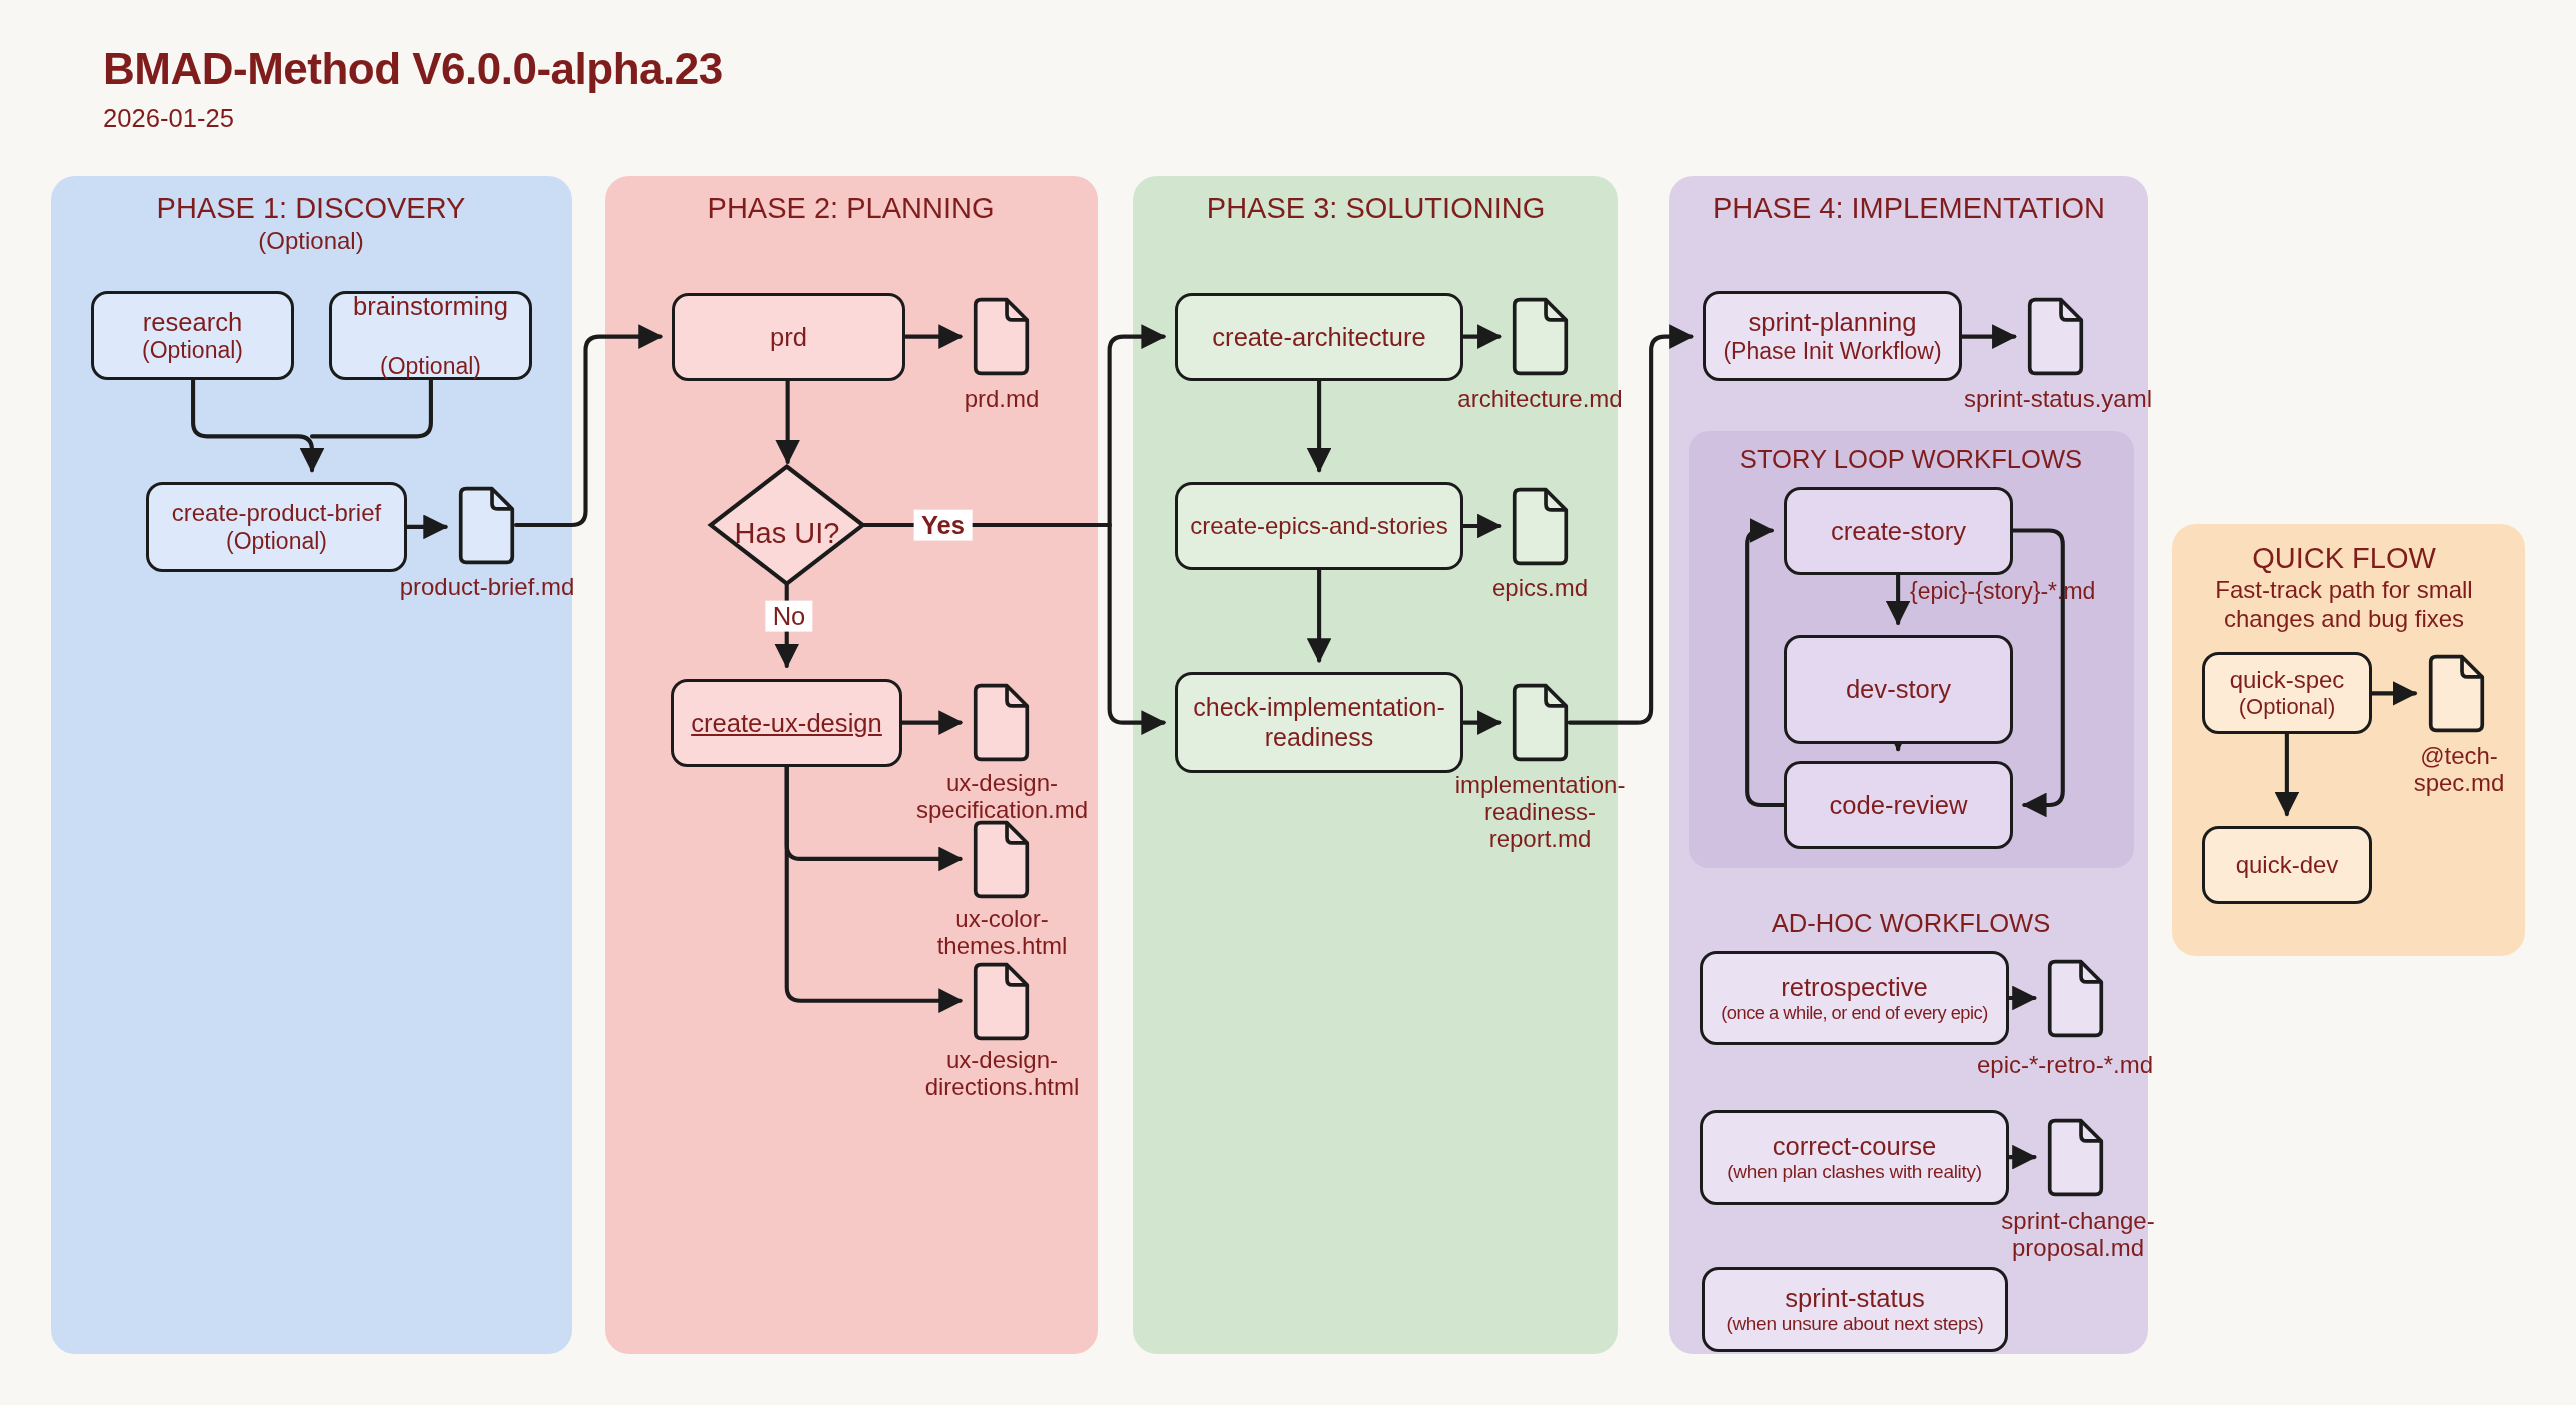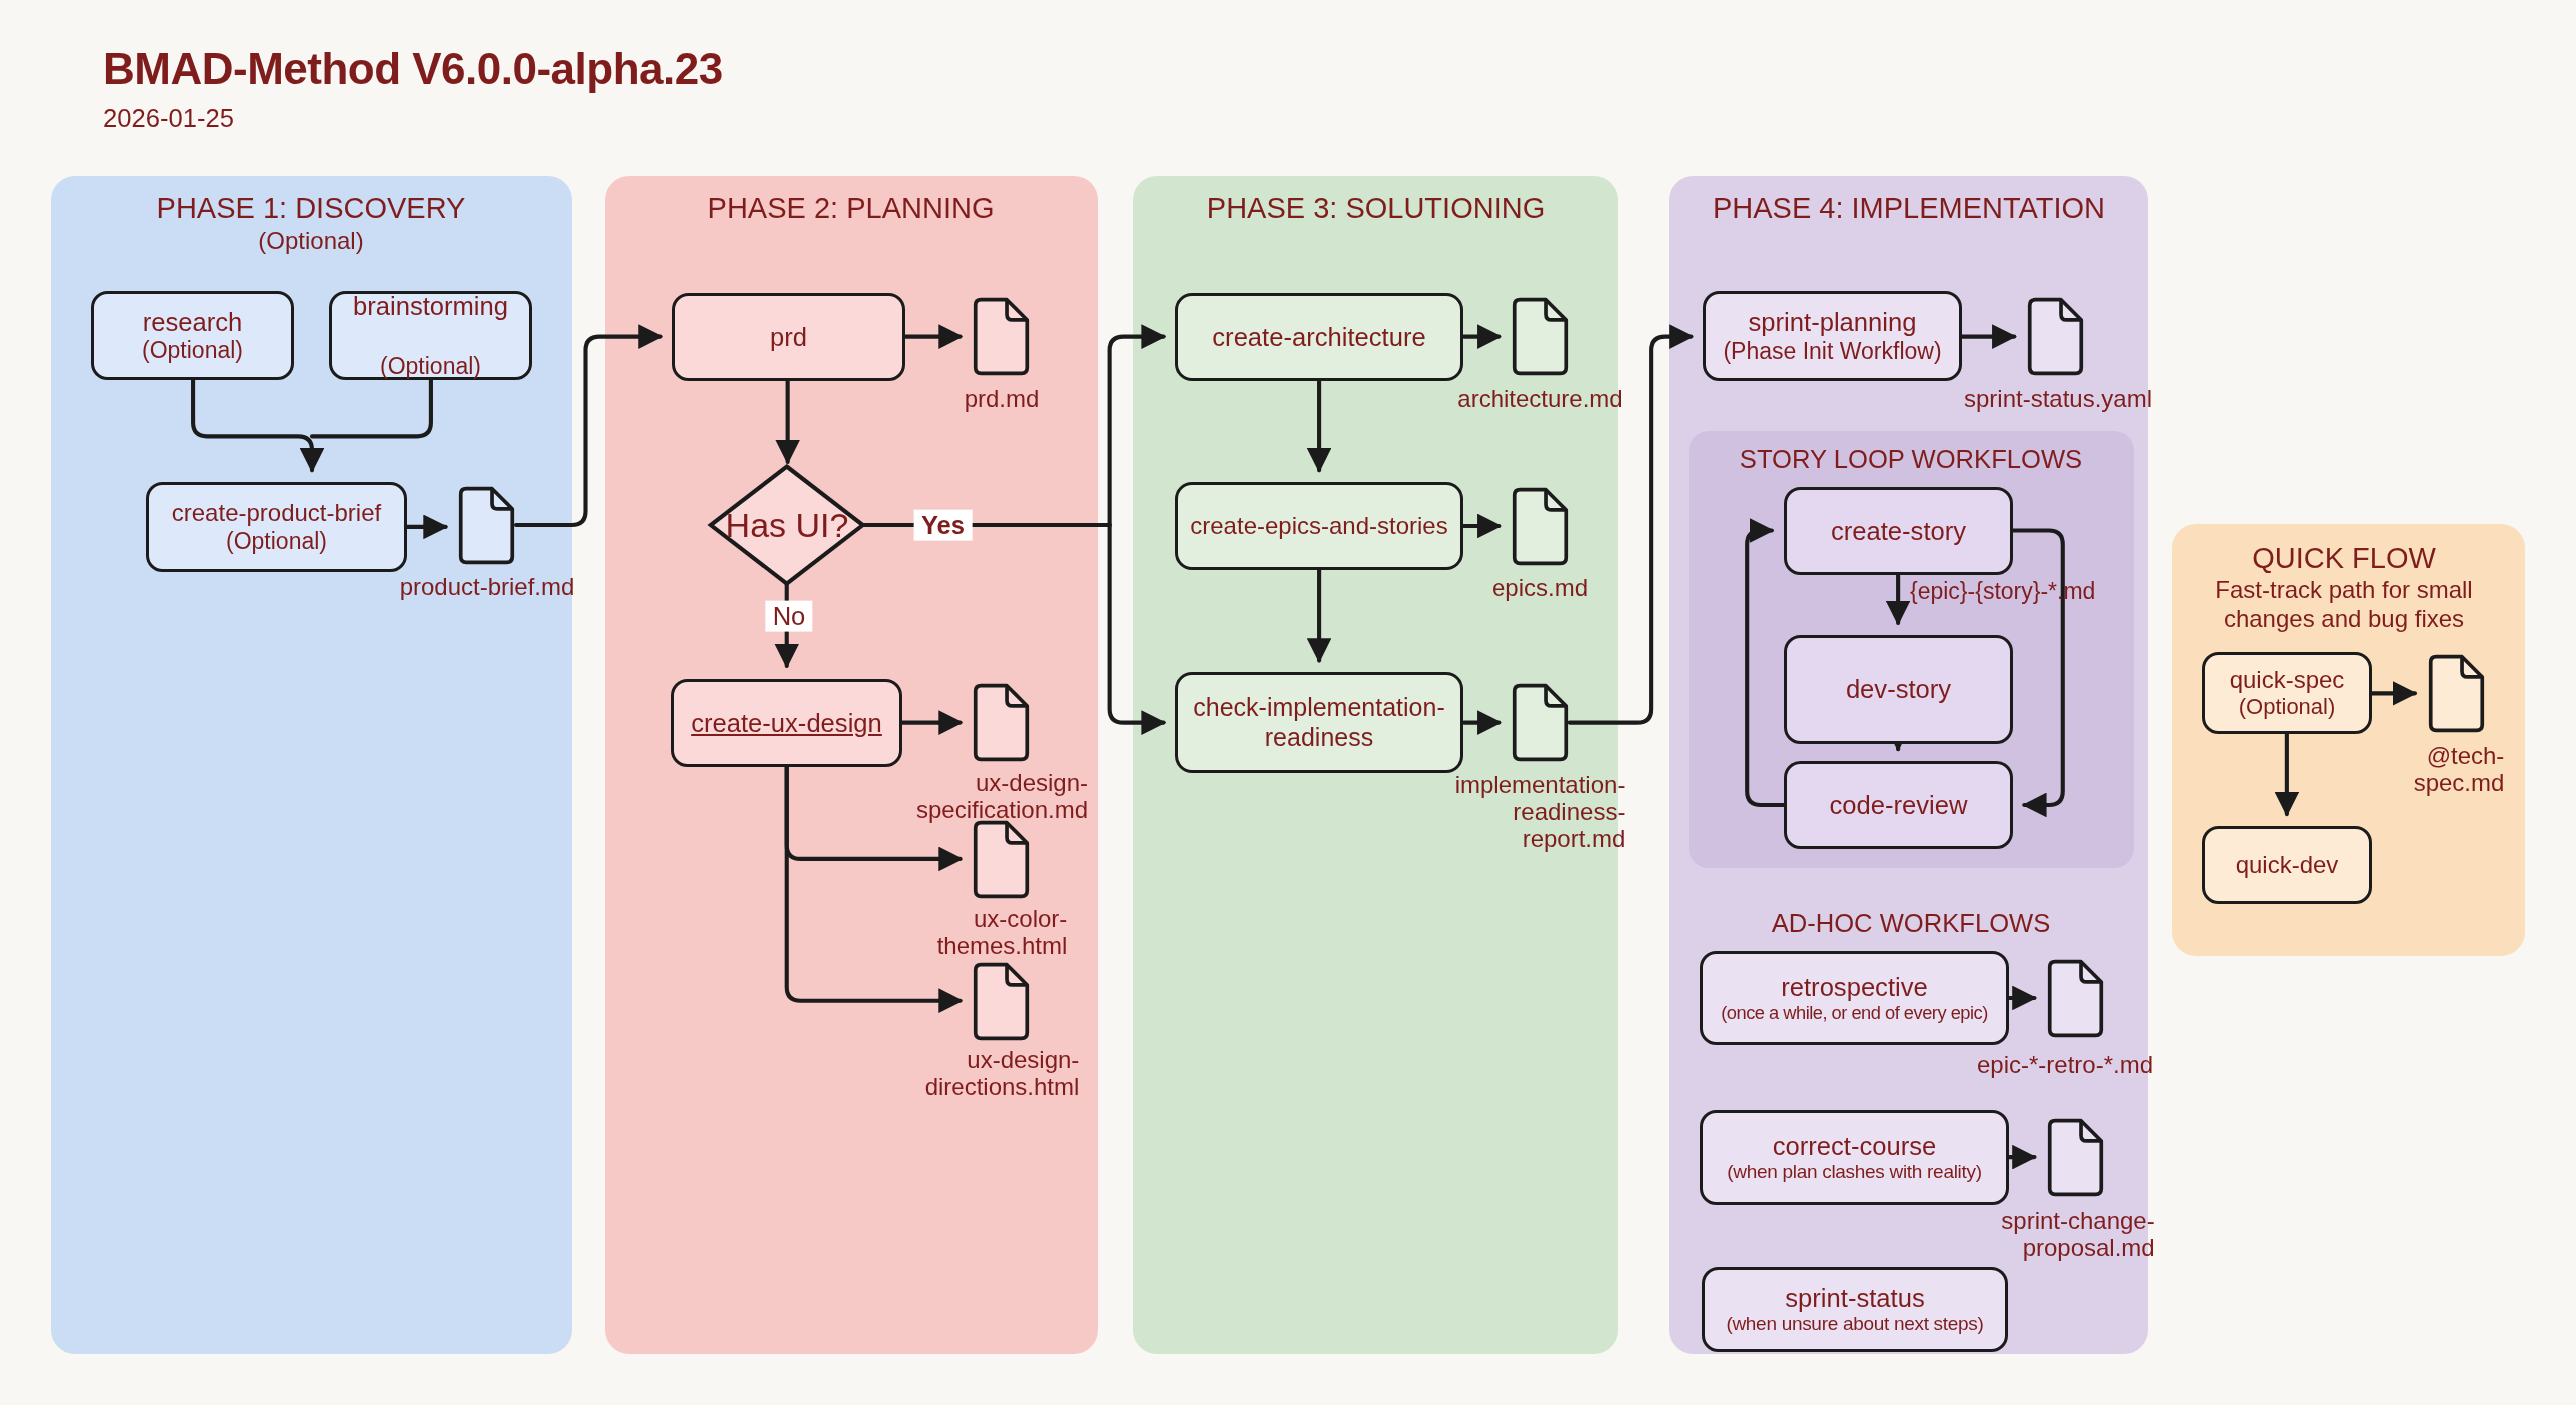--- a/index.html
+++ b/index.html
@@ -32,23 +32,23 @@
   .fs27{font-size:25px;}
   .n-p1{background:var(--phase1-node);}
   .n-p2{background:var(--phase2-node);}
   .n-p3{background:var(--phase3-node);border-radius:17px;}
   .n-p4{background:var(--phase4-node);}
   .n-story{background:var(--story-node);}
   .n-quick{background:var(--quick-node);}
   .doc{position:absolute;z-index:3;}
   .doc .body{stroke:#1b1b1b;stroke-width:4;stroke-linejoin:round;}
   .doc .fold{fill:none;stroke:#1b1b1b;stroke-width:4;stroke-linejoin:round;}
-  .caption{position:absolute;z-index:3;transform:translateX(-50%);text-align:right;font-size:24px;line-height:1.12;white-space:nowrap;}
+  .caption{position:absolute;z-index:3;transform:translateX(-50%);text-align:center;font-size:24px;line-height:1.12;white-space:nowrap;}
   .chip{position:absolute;z-index:4;transform:translate(-50%,-50%);background:#fff;padding:0.9px 7.3px;font-size:25.6px;}
-  .decision-text{position:absolute;z-index:4;transform:translate(-50%,-50%);font-size:34px;}
+  .decision-text{position:absolute;z-index:4;transform:translate(-50%,-50%);font-size:29px;margin-top:8px;}
   .edge-label{position:absolute;z-index:4;font-size:23px;white-space:nowrap;}
 </style>
 </head>
 <body>
 
 <div class="canvas">
 
   <div class="page-title">BMAD-Method V6.0.0-alpha.23</div>
   <div class="page-date">2026-01-25</div>
 

